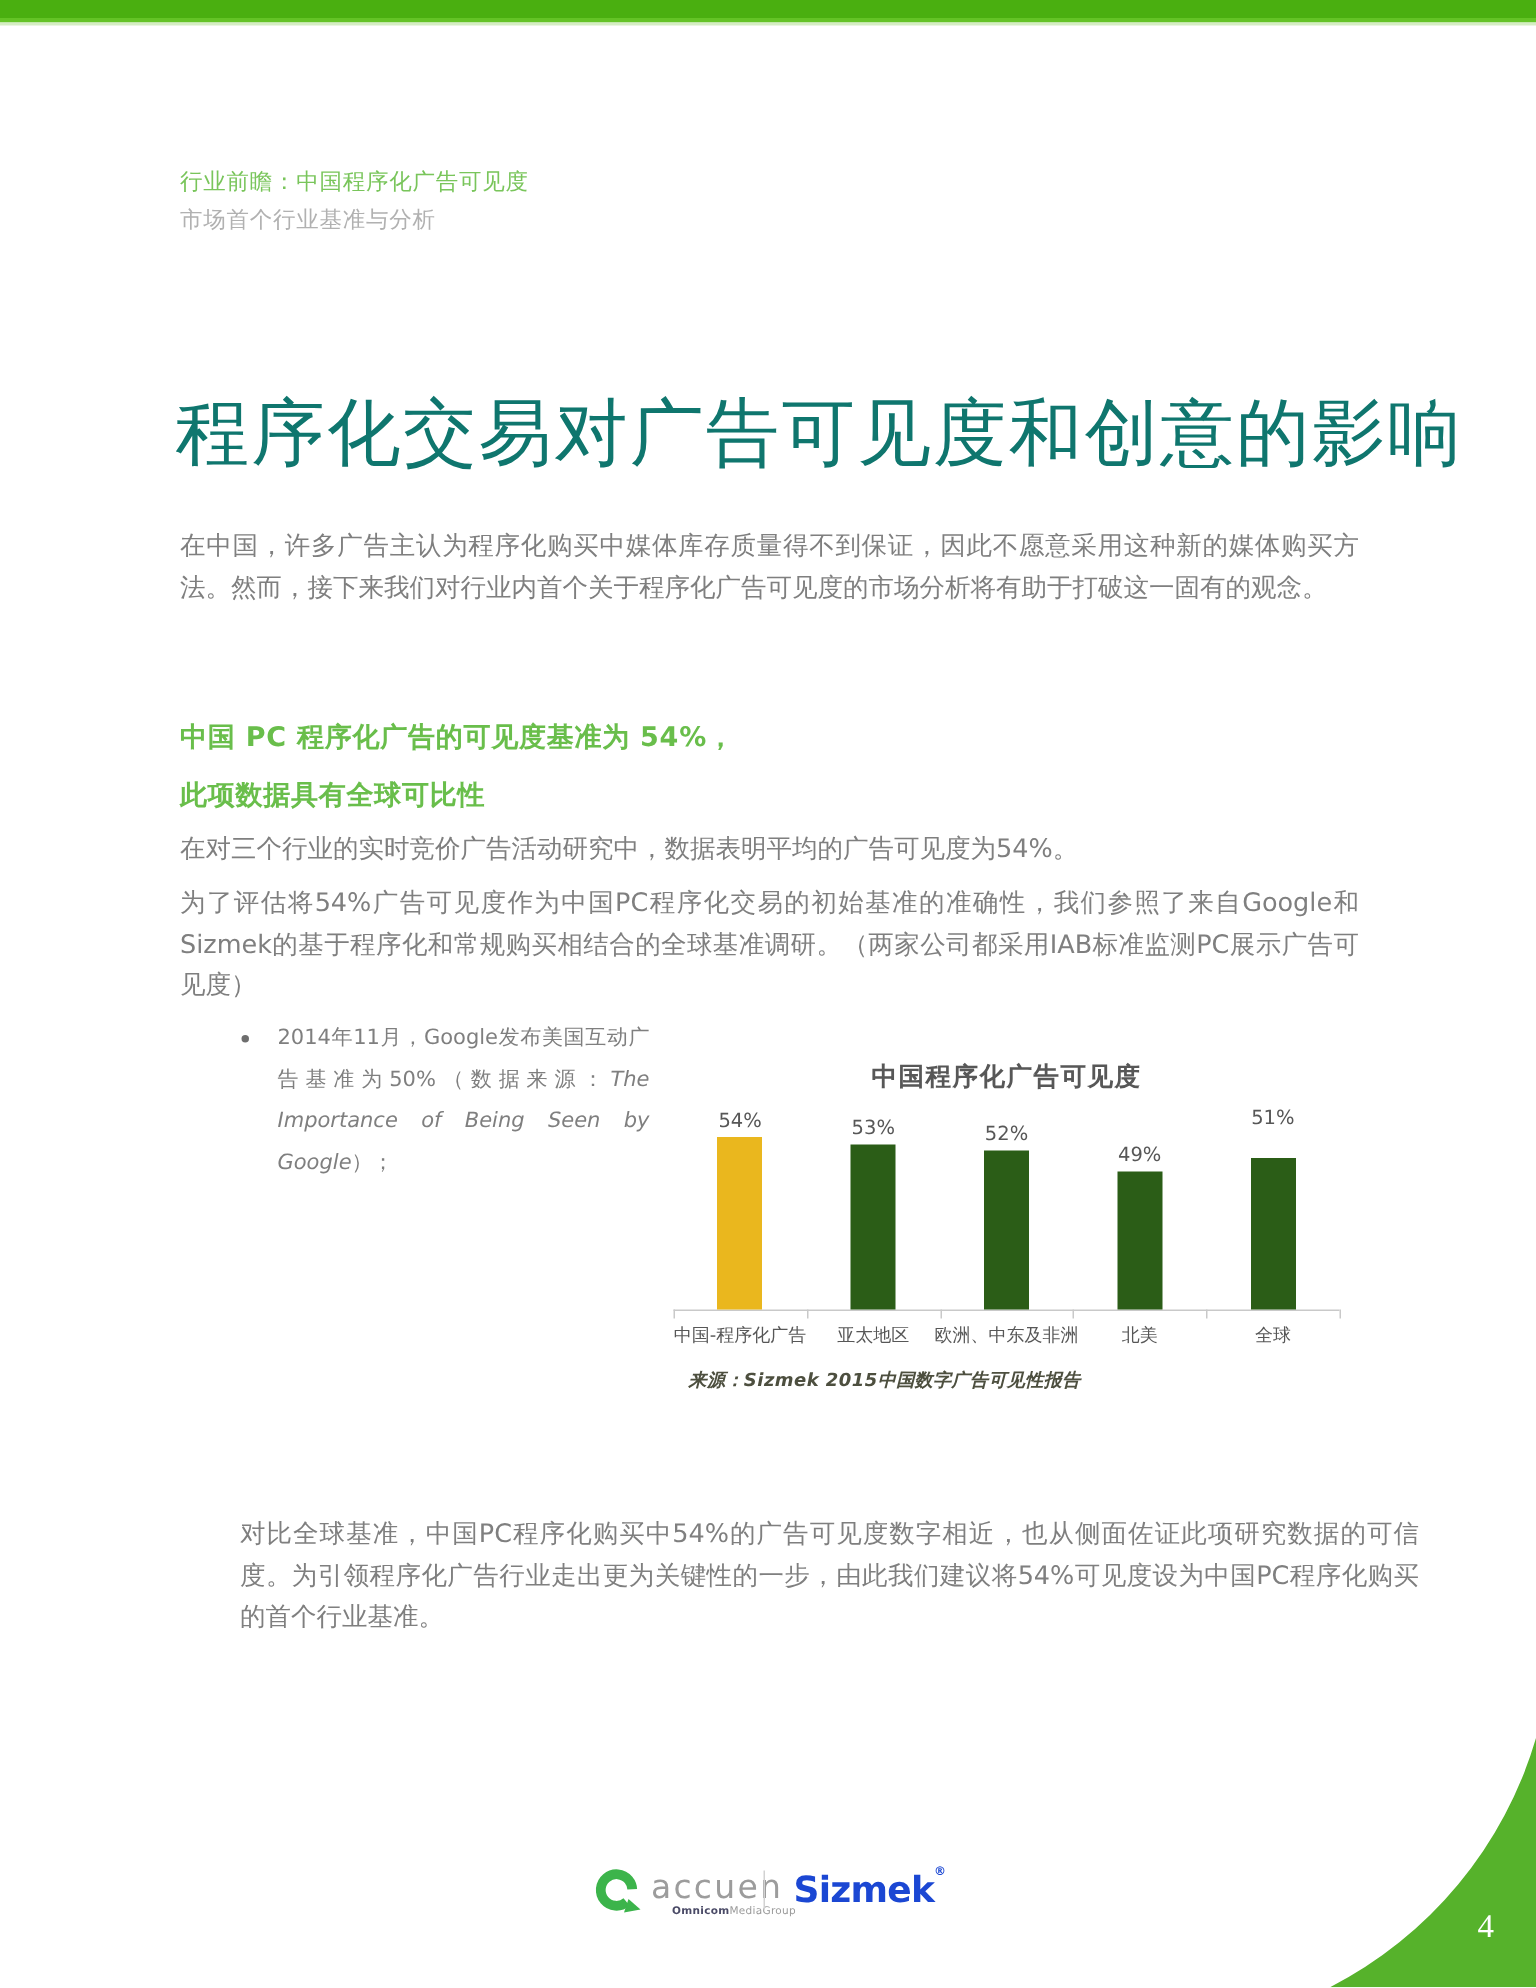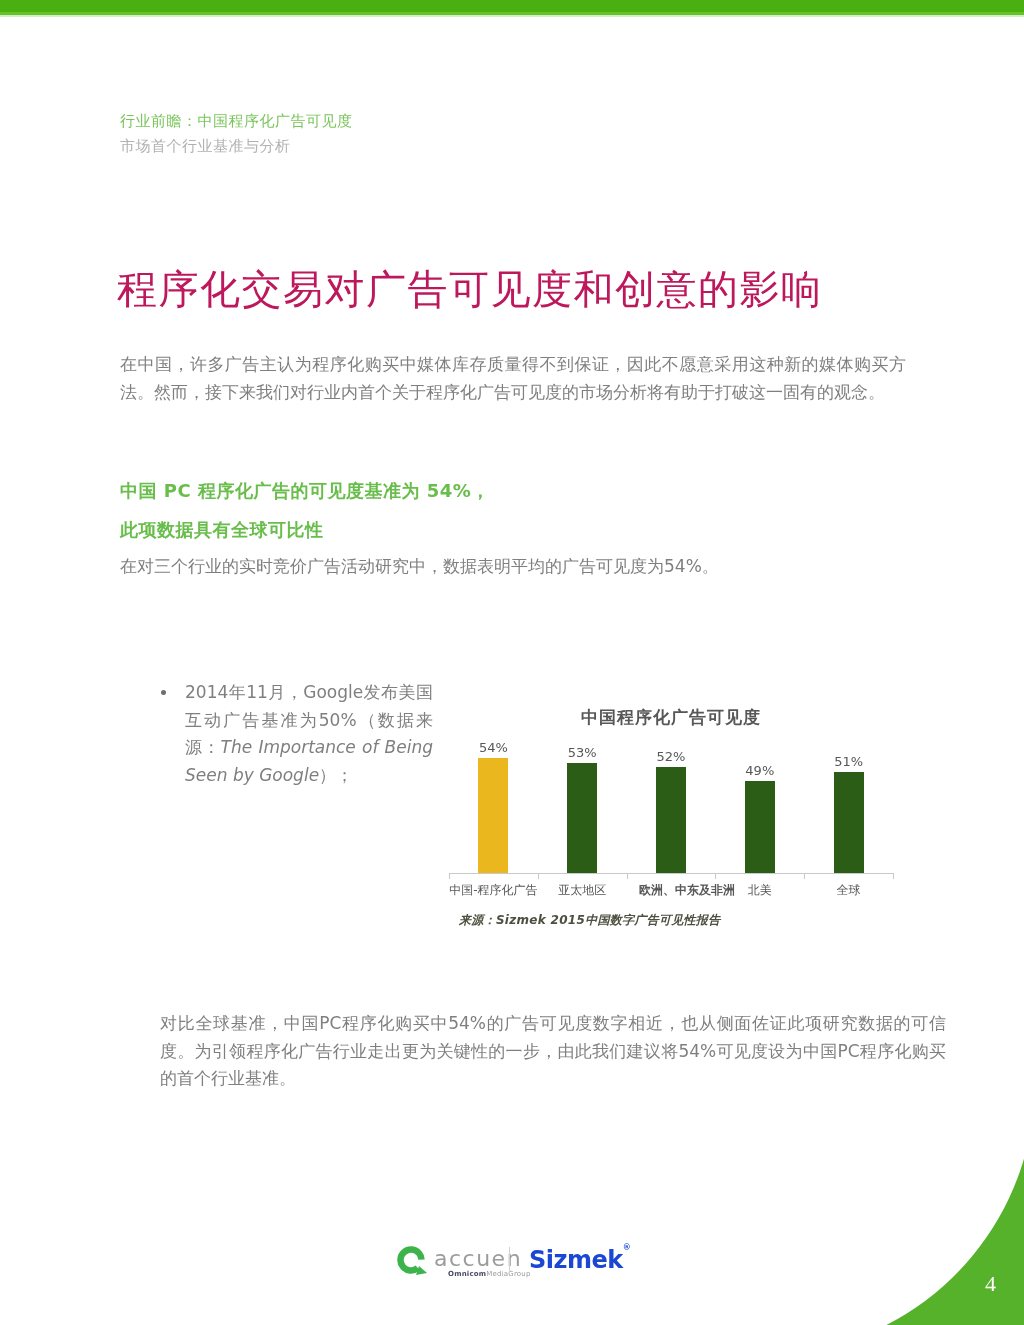--- a/index.html
+++ b/index.html
@@ -11,35 +11,35 @@
   .topbar{left:0;top:0;width:1024px;height:17px;}
   .topbar .b1{position:absolute;left:0;top:0;width:100%;height:12px;background:#4AAF10;}
   .topbar .b2{position:absolute;left:0;top:12px;width:100%;height:3px;background:#64C326;}
   .topbar .b3{position:absolute;left:0;top:15px;width:100%;height:2px;background:#D5EDC3;}
 
   
   .kicker{left:120px;top:112px;font-size:15px;color:#79C55B;letter-spacing:.5px;}
   .subkicker{left:120px;top:137px;font-size:15px;color:#B1B1B1;letter-spacing:.5px;}
 
   
-  .title{left:117px;top:263px;width:800px;font-size:40px;line-height:52px;color:#be185d;
+  .title{left:117px;top:263px;width:800px;font-size:49px;line-height:52px;color:#0f766e;
          font-weight:400;letter-spacing:1.5px;white-space:nowrap;}
 
   
   .body-par{font-size:17px;line-height:27.5px;color:#7F7F7F;text-align:justify;}
   .intro{left:120px;top:351px;width:786px;}
   .h-green{left:120px;font-size:18px;font-weight:bold;color:#69BE4B;letter-spacing:.5px;}
   .hg1{top:479px;} .hg2{top:518px;}
   .p1{left:120px;top:553px;width:786px;white-space:nowrap;text-align:left;}
   .p2{left:120px;top:589px;width:786px;}
   .closing{left:120px;top:1010px;width:786px;margin-left:40px;}
 
   
   .bullets{left:155px;top:679px;width:278px;}
-  .bullet{position:relative;padding-left:30px;margin-bottom:11px;font-size:17px;line-height:27.5px;
+  .bullet{position:relative;padding-left:30px;margin-bottom:11px;font-size:14px;line-height:27.5px;
           color:#7F7F7F;text-align:justify;}
   .bullet .dot{position:absolute;left:6px;top:11px;width:5px;height:5px;border-radius:50%;background:#6E6E6E;}
   .bullet .it{font-style:italic;}
   .bullet3{left:155px;top:971px;width:760px;padding-left:30px;margin:0;text-align:left;white-space:nowrap;}
 
   
   .chart{left:448px;top:701px;width:458px;height:240px;}
   .chart-title{position:absolute;left:0;top:5px;width:446px;text-align:center;font-size:17px;
                font-weight:bold;color:#575757;letter-spacing:1px;}
   .axis-line{position:absolute;left:1px;top:172px;width:444px;height:1px;background:#C9C9C9;}
@@ -78,20 +78,21 @@
   <div class="abs subkicker">市场首个行业基准与分析</div>
 
   <div class="abs title">程序化交易对广告可见度和创意的影响</div>
 
   <div class="abs body-par intro">在中国，许多广告主认为程序化购买中媒体库存质量得不到保证，因此不愿意采用这种新的媒体购买方法。然而，接下来我们对行业内首个关于程序化广告可见度的市场分析将有助于打破这一固有的观念。</div>
 
   <div class="abs h-green hg1">中国 PC 程序化广告的可见度基准为 54%，</div>
   <div class="abs h-green hg2">此项数据具有全球可比性</div>
 
   <div class="abs body-par p1">在对三个行业的实时竞价广告活动研究中，数据表明平均的广告可见度为54%。</div>
+  <div class="abs body-par p2">为了评估将54%广告可见度作为中国PC程序化交易的初始基准的准确性，我们参照了来自Google和Sizmek的基于程序化和常规购买相结合的全球基准调研。（两家公司都采用IAB标准监测PC展示广告可见度）</div>
 
   <div class="abs bullets">
     <div class="bullet">
       <span class="dot"></span>
       <span>2014年11月，Google发布美国互动广告基准为50%（数据来源：</span><span class="it">The Importance of Being Seen by Google</span><span>）；</span>
     </div>
   </div>
 
 
   <div class="abs body-par closing">对比全球基准，中国PC程序化购买中54%的广告可见度数字相近，也从侧面佐证此项研究数据的可信度。为引领程序化广告行业走出更为关键性的一步，由此我们建议将54%可见度设为中国PC程序化购买的首个行业基准。</div>
@@ -107,26 +108,26 @@
       <div class="tick" style="left: 356.2px;"></div>
       <div class="tick" style="left: 445px;"></div>
       <div class="bar" style="left: 30.4px; height: 115px; background: rgb(234, 183, 30);"></div>
       <div class="bar-label" style="left: 10.4px; bottom: 186px;">54%</div>
       <div class="cat-label" style="left: -19.6px;">中国-程序化广告</div>
       <div class="bar" style="left: 119.2px; height: 110px; background: rgb(43, 93, 23);"></div>
       <div class="bar-label" style="left: 99.2px; bottom: 181px;">53%</div>
       <div class="cat-label" style="left: 69.2px;">亚太地区</div>
       <div class="bar" style="left: 208px; height: 106px; background: rgb(43, 93, 23);"></div>
       <div class="bar-label" style="left: 188px; bottom: 177px;">52%</div>
-      <div class="cat-label" style="left: 174px; font-weight: bold;">欧洲、中东及非洲</div>
+      <div class="cat-label" style="left: 158px;">欧洲、中东及非洲</div>
       <div class="bar" style="left: 296.8px; height: 92px; background: rgb(43, 93, 23);"></div>
       <div class="bar-label" style="left: 276.8px; bottom: 163px;">49%</div>
       <div class="cat-label" style="left: 246.8px;">北美</div>
       <div class="bar" style="left: 385.6px; height: 101px; background: rgb(43, 93, 23);"></div>
-      <div class="bar-label" style="left: 365.6px; bottom: 172px; margin-top: 40px;">51%</div>
+      <div class="bar-label" style="left: 365.6px; bottom: 188px; margin-top: 40px;">51%</div>
       <div class="cat-label" style="left: 335.6px;">全球</div>
     </div>
 
   <svg class="abs" style="left:396px;top:1244px;" width="32" height="34" viewBox="0 0 32 34">
     <circle cx="15" cy="16" r="10.5" fill="none" stroke="#3CB44B" stroke-width="6.5" stroke-dasharray="56 10" transform="rotate(50 15 16)"></circle>
     <polygon points="23,22 31,29 20,31" fill="#3CB44B"></polygon>
   </svg>
   <div class="abs accuen-word">accuen</div>
   <div class="abs omni-sub"><span class="b">Omnicom</span><span>MediaGroup</span></div>
   <div class="abs logo-divider"></div>

